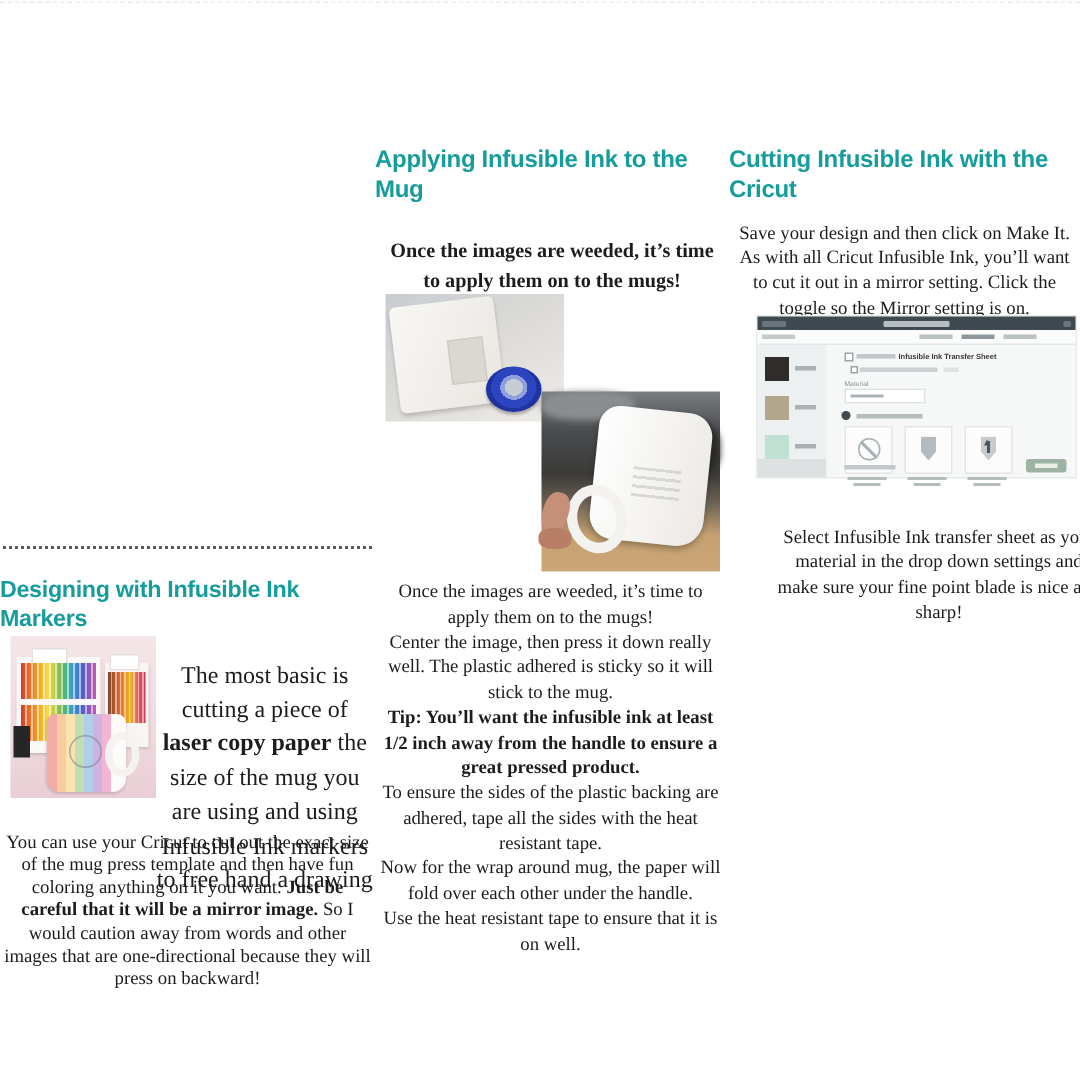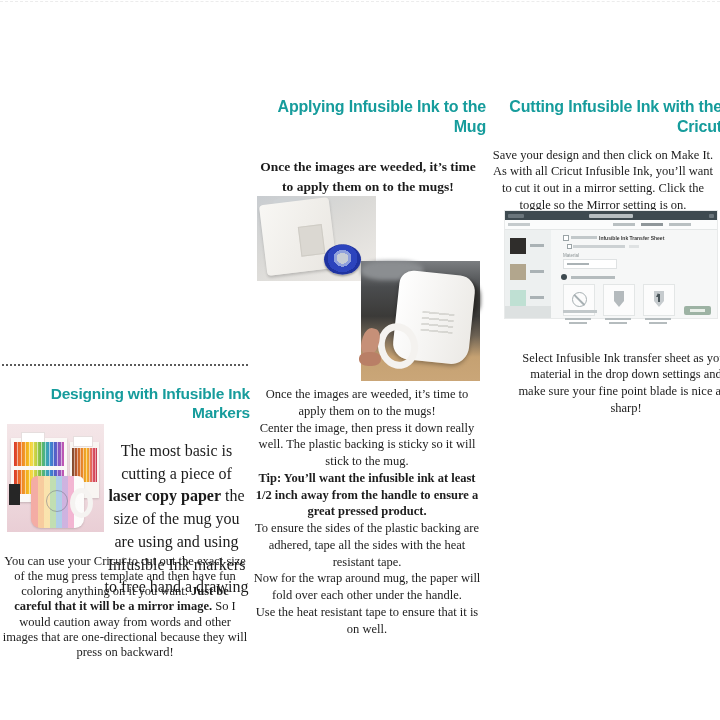--- a/index.html
+++ b/index.html
@@ -1,21 +1,21 @@
 <!DOCTYPE html>
 <html><head>
 <meta charset="utf-8">
 <style>
   html,body{margin:0;padding:0;background:#fff;}
   .page{position:relative;width:720px;height:720px;background:#fff;overflow:hidden;
         font-family:"Liberation Serif",serif;color:#1c1c1c;}
   .abs{position:absolute;}
   .top-mark{left:0;top:1px;width:720px;border-top:1px dashed #ececec;}
   
-  .heading{font-family:"Liberation Sans",sans-serif;font-weight:bold;text-align:right;
+  .heading{font-family:"Liberation Sans",sans-serif;font-weight:bold;text-align:left;
            line-height:1.22;letter-spacing:-0.2px;}
   .h-mid{left:250px;top:84px;width:236px;font-size:16px;}
   .h-right{left:486px;top:84px;width:236px;font-size:16px;}
   .h-left{left:0px;top:372px;width:250px;font-size:15.5px;}
   
   .para{text-align:center;font-size:12.5px;line-height:1.34;}
   .mid-sub{left:254px;top:143px;width:228px;font-weight:bold;font-size:13.5px;line-height:1.55;text-align:center;}
   .right-p1{left:488px;top:134px;width:230px;}
   .right-p2{left:516px;top:337px;width:220px;}
   .mid-body{left:252px;top:386px;width:230px;}
@@ -122,21 +122,21 @@
       <div class="abs mp2-blob2"></div>
       <div class="abs mp2-blob1"></div>
       <div class="abs mp2-mug"></div>
       <div class="abs mp2-handle"></div>
       <div class="abs mp2-thumb"></div>
       <div class="abs mp2-finger"></div>
     </div>
 
     <div class="abs para mid-body">
       <p><span>Once the images are weeded, it’s time to apply them on to the mugs!</span></p>
-      <p><span>Center the image, then press it down really well. The plastic backing is sticky so it will stick to the mug.</span></p>
+      <p><span>Center the image, then press it down really well. The plastic adhered is sticky so it will stick to the mug.</span></p>
       <p><b>Tip: You’ll want the infusible ink at least 1/2 inch away from the handle to ensure a great pressed product.</b></p>
       <p><span>To ensure the sides of the plastic backing are adhered, tape all the sides with the heat resistant tape.</span></p>
       <p><span>Now for the wrap around mug, the paper will fold over each other under the handle.</span></p>
       <p><span>Use the heat resistant tape to ensure that it is on well.</span></p>
     </div>
   </section>
 
   <section>
     <h2 class="abs heading h-right" style="color:#169c9c">Cutting Infusible Ink with the Cricut</h2>
     <p class="abs para right-p1"><span>Save your design and then click on Make It. As with all Cricut Infusible Ink, you’ll want to cut it out in a mirror setting. Click the toggle so the Mirror setting is on.</span></p>

